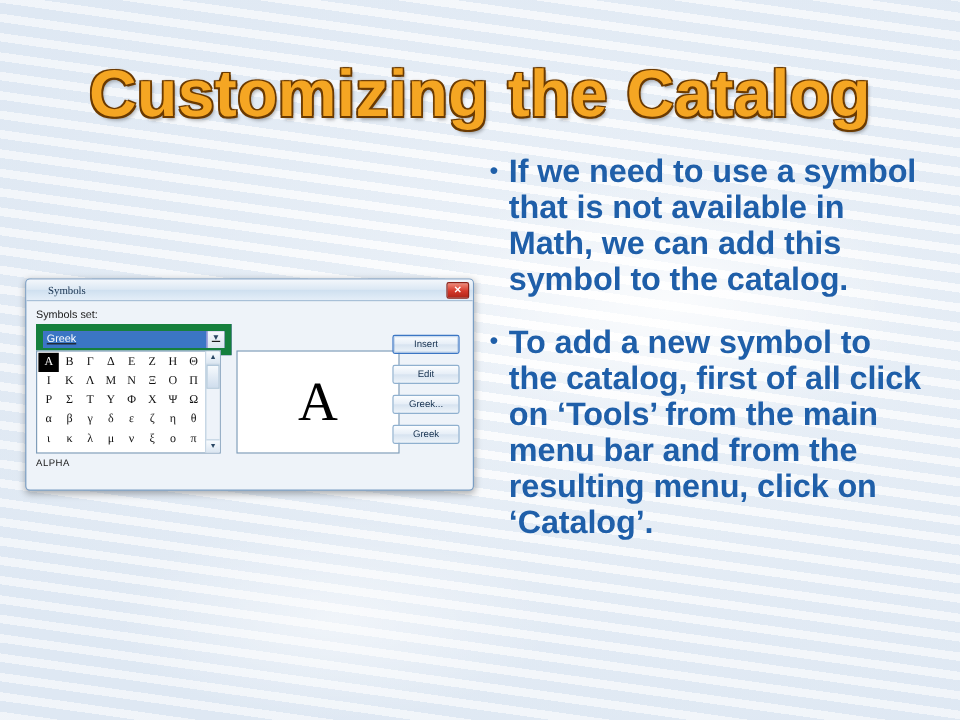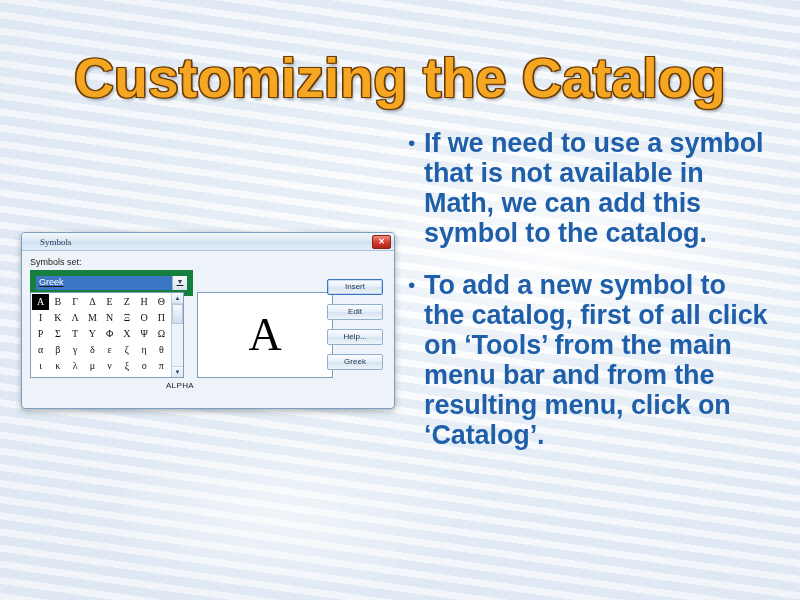--- a/index.html
+++ b/index.html
@@ -249,21 +249,20 @@
     font-family: "Liberation Serif", serif;
     font-size: 46px;
     color: #000;
     line-height: 1;
   }
   .symbol-name {
     position: absolute;
     left: 8px;
     top: 130px;
     width: 300px;
-    text-align: center;
     font-size: 8px;
     color: #1a1a1a;
     letter-spacing: 0.4px;
   }
   .dlg-buttons {
     position: absolute;
     right: 11px;
     top: 28px;
     width: 56px;
   }
@@ -384,20 +383,20 @@
 
       <div class="preview">
         <span class="preview-char">A</span>
       </div>
 
       <div class="symbol-name">ALPHA</div>
 
       <div class="dlg-buttons">
         <div class="dlg-btn primary">Insert</div>
         <div class="dlg-btn">Edit</div>
-        <div class="dlg-btn">Help...</div>
+        <div class="dlg-btn">Greek...</div>
         <div class="dlg-btn">Greek</div>
       </div>
 
     </div>
   </div>
 
 </div>
 
 </body></html>

